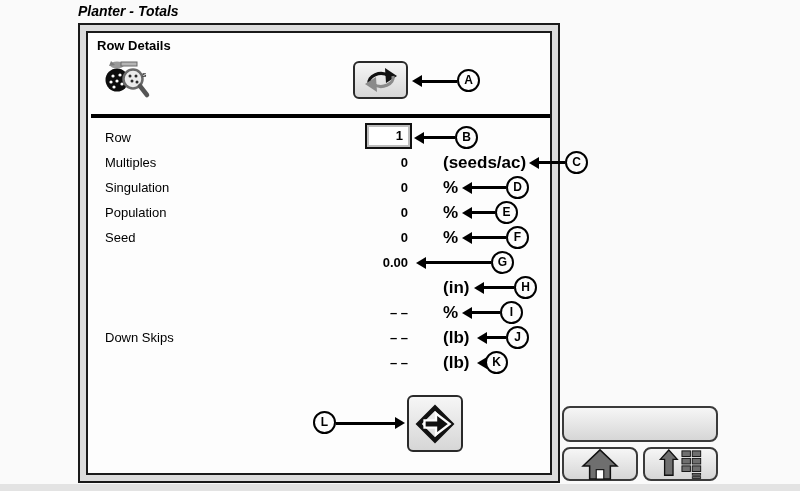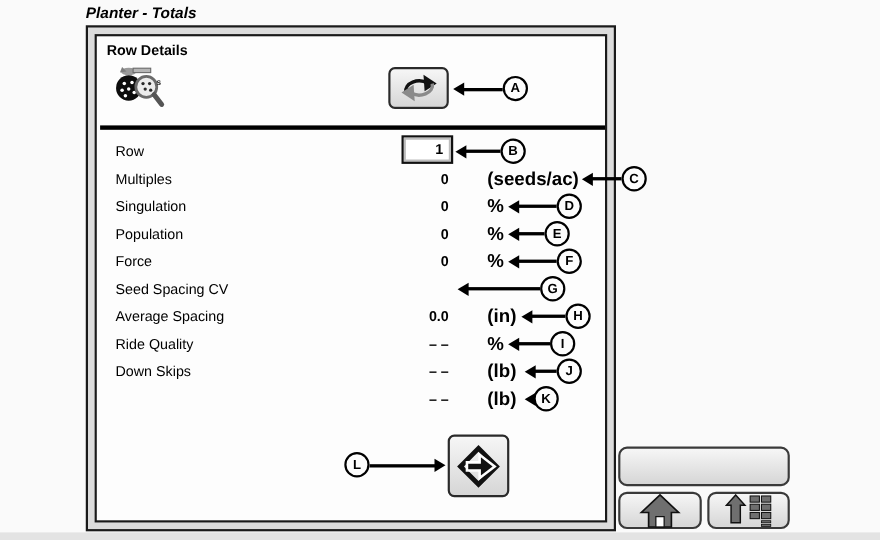--- a/index.html
+++ b/index.html
@@ -111,43 +111,40 @@
       </div>
       <div class="row" style="top: 200px;">
         <span class="rlabel">Population</span>
         <div class="rvalue">0</div>
         <span class="runit">%</span>
         <div class="aline" style="left: 470px; width: 25px; top: 11px;"></div>
         <div class="ahead-l" style="left: 462px; top: 6.5px;"></div>
         <div class="acircle" style="left: 495px; top: 0.5px;">E</div>
       </div>
       <div class="row" style="top: 225px;">
-        <span class="rlabel">Force</span>
+        <span class="rlabel">Seed</span>
         <div class="rvalue">0</div>
         <span class="runit">%</span>
         <div class="aline" style="left: 470px; width: 36px; top: 11px;"></div>
         <div class="ahead-l" style="left: 462px; top: 6.5px;"></div>
         <div class="acircle" style="left: 506px; top: 0.5px;">F</div>
       </div>
       <div class="row" style="top: 250px;">
-        <span class="rlabel">Seed Spacing CV</span>
+        <div class="rvalue">0.00</div>
         <div class="aline" style="left: 424px; width: 67px; top: 11px;"></div>
         <div class="ahead-l" style="left: 416px; top: 6.5px;"></div>
         <div class="acircle" style="left: 491px; top: 0.5px;">G</div>
       </div>
       <div class="row" style="top: 275px;">
-        <span class="rlabel">Average Spacing</span>
-        <div class="rvalue">0.0</div>
         <span class="runit">(in)</span>
         <div class="aline" style="left: 482px; width: 32px; top: 11px;"></div>
         <div class="ahead-l" style="left: 474px; top: 6.5px;"></div>
         <div class="acircle" style="left: 514px; top: 0.5px;">H</div>
       </div>
       <div class="row" style="top: 300px;">
-        <span class="rlabel">Ride Quality</span>
         <div class="rvalue">– –</div>
         <span class="runit">%</span>
         <div class="aline" style="left: 470px; width: 30px; top: 11px;"></div>
         <div class="ahead-l" style="left: 462px; top: 6.5px;"></div>
         <div class="acircle" style="left: 500px; top: 0.5px;">I</div>
       </div>
       <div class="row" style="top: 325px;">
         <span class="rlabel">Down Skips</span>
         <div class="rvalue">– –</div>
         <span class="runit">(lb)</span>

